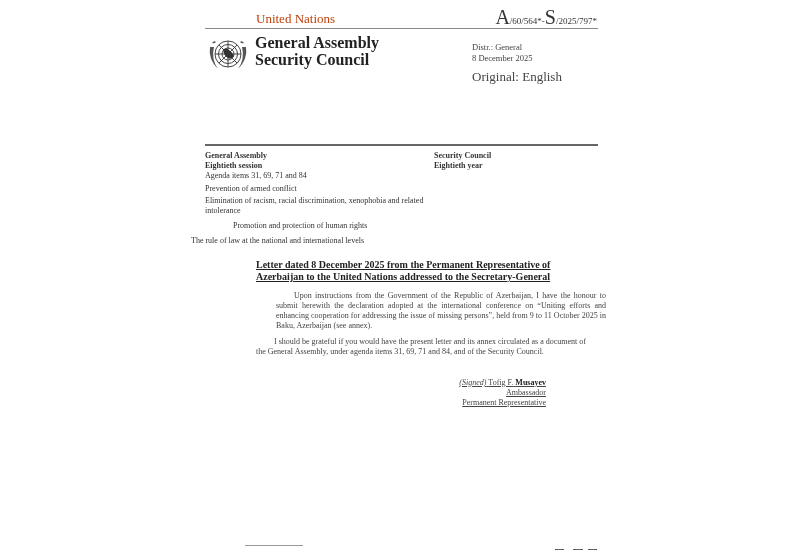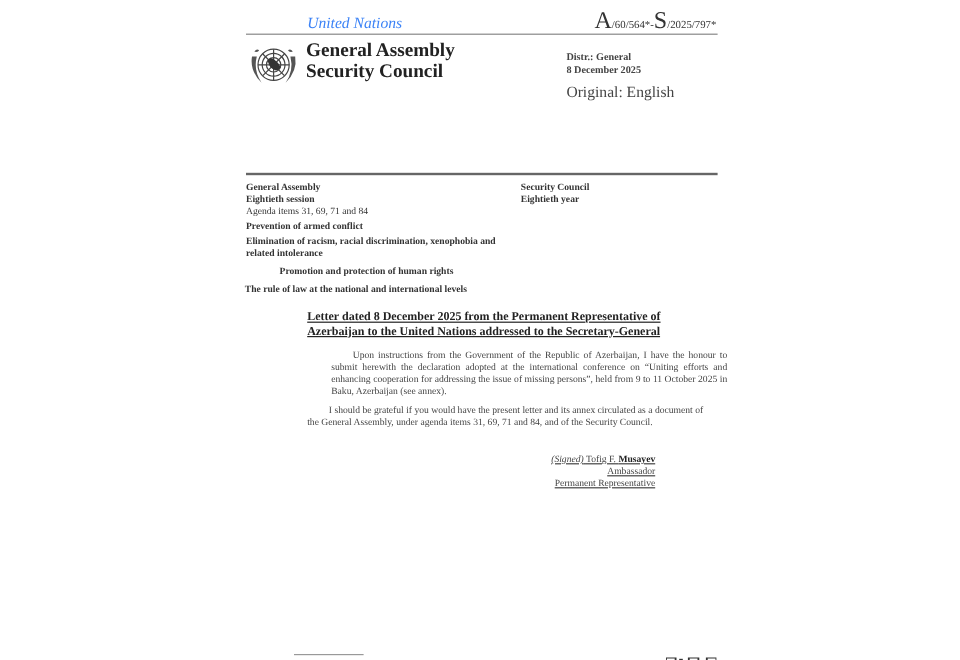--- a/index.html
+++ b/index.html
@@ -1,31 +1,31 @@
 <!DOCTYPE html>
 <html><head>
 <meta charset="utf-8">
 <style>
   html, body { margin:0; padding:0; background:#ffffff; }
   body { width:800px; height:550px; position:relative; overflow:hidden; font-family:"Liberation Serif", serif; color:#2a2a2a; }
   .abs { position:absolute; }
-  .un-label { left:256px; top:11px; font-size:13px; color:#3b82f6;font-style:italic; }
+  .un-label { left:256px; top:11px; font-size:13px; color:#c2410c; }
   .symbol { right:203px; top:6px; font-size:12px; color:#333; white-space:nowrap; }
   .symbol .big { font-size:20px; }
   .symbol .small { font-size:9px; }
   .rule-top { left:205px; top:28px; width:393px; height:1px; background:#888; }
   .emblem { left:206px; top:33px; width:44px; height:44px; }
   .org-name { left:255px; top:34px; font-size:16px; font-weight:bold; line-height:17px; color:#222; }
-  .distr { left:472px; top:42px; font-size:8.5px; line-height:11px; color:#444;font-weight:bold; }
+  .distr { left:472px; top:42px; font-size:8.5px; line-height:11px; color:#444; }
   .orig { left:472px; top:69px; font-size:13px; color:#444; }
   .rule-mid { left:205px; top:144px; width:393px; height:2px; background:#666; }
   .ga-block { left:205px; top:151px; font-size:8px; line-height:10px; color:#333; }
   .ga-block .b { font-weight:bold; }
   .sc-block { left:434px; top:151px; font-size:8px; line-height:10px; font-weight:bold; color:#333; }
-  .agenda-item { font-size:8px; font-weight:bold; color:#333; }
+  .agenda-item { font-size:8px; font-weight:normal; color:#333; }
   .title-block { left:256px; top:259px; width:330px; font-size:10px; font-weight:bold; line-height:12px; color:#222;text-decoration:underline; }
   .para { left:256px; width:330px; font-size:8px; line-height:10px; text-align:justify; color:#444; text-indent:18px; }
   .sig { left:440px; top:378px; width:106px; text-align:right; font-size:8px; line-height:10px; color:#444;text-decoration:underline; }
   .sig i { font-style:italic; }
   .sig b { font-weight:bold; color:#222; }
   .footer-line { left:245px; top:545px; width:58px; height:1px; background:#999; }
   .qr { left:555px; top:543px; width:42px; height:8px; }
 </style>
 </head>
 <body>
@@ -80,21 +80,21 @@
 </div>
 
 <div class="abs sc-block">
   <div>Security Council</div>
   <div>Eightieth year</div>
 </div>
 
 <div class="abs agenda-item" style="left:205px; top:184px;">Prevention of armed conflict</div>
 <div class="abs agenda-item" style="left:205px; top:196px; width:230px; line-height:10px;">Elimination of racism, racial discrimination, xenophobia and related intolerance</div>
 <div class="abs agenda-item" style="left:205px; top:221px;margin-left:28px;">Promotion and protection of human rights</div>
-<div class="abs agenda-item" style="left:204px; top:236px;">The rule of law at the national and international levels</div>
+<div class="abs agenda-item" style="left:191px; top:236px;">The rule of law at the national and international levels</div>
 
 <div class="abs title-block">Letter dated 8 December 2025 from the Permanent Representative of Azerbaijan to the United Nations addressed to the Secretary-General</div>
 
 <div class="abs para" style="top:291px;margin-left:20px;">Upon instructions from the Government of the Republic of Azerbaijan, I have the honour to submit herewith the declaration adopted at the international conference on “Uniting efforts and enhancing cooperation for addressing the issue of missing persons”, held from 9 to 11 October 2025 in Baku, Azerbaijan (see annex).</div>
 <div class="abs para" style="top:337px;">I should be grateful if you would have the present letter and its annex circulated as a document of the General Assembly, under agenda items 31, 69, 71 and 84, and of the Security Council.</div>
 
 <div class="abs sig">
   <div><i>(Signed)</i> <span>Tofig F.</span> <b>Musayev</b></div>
   <div>Ambassador</div>
   <div>Permanent Representative</div>

